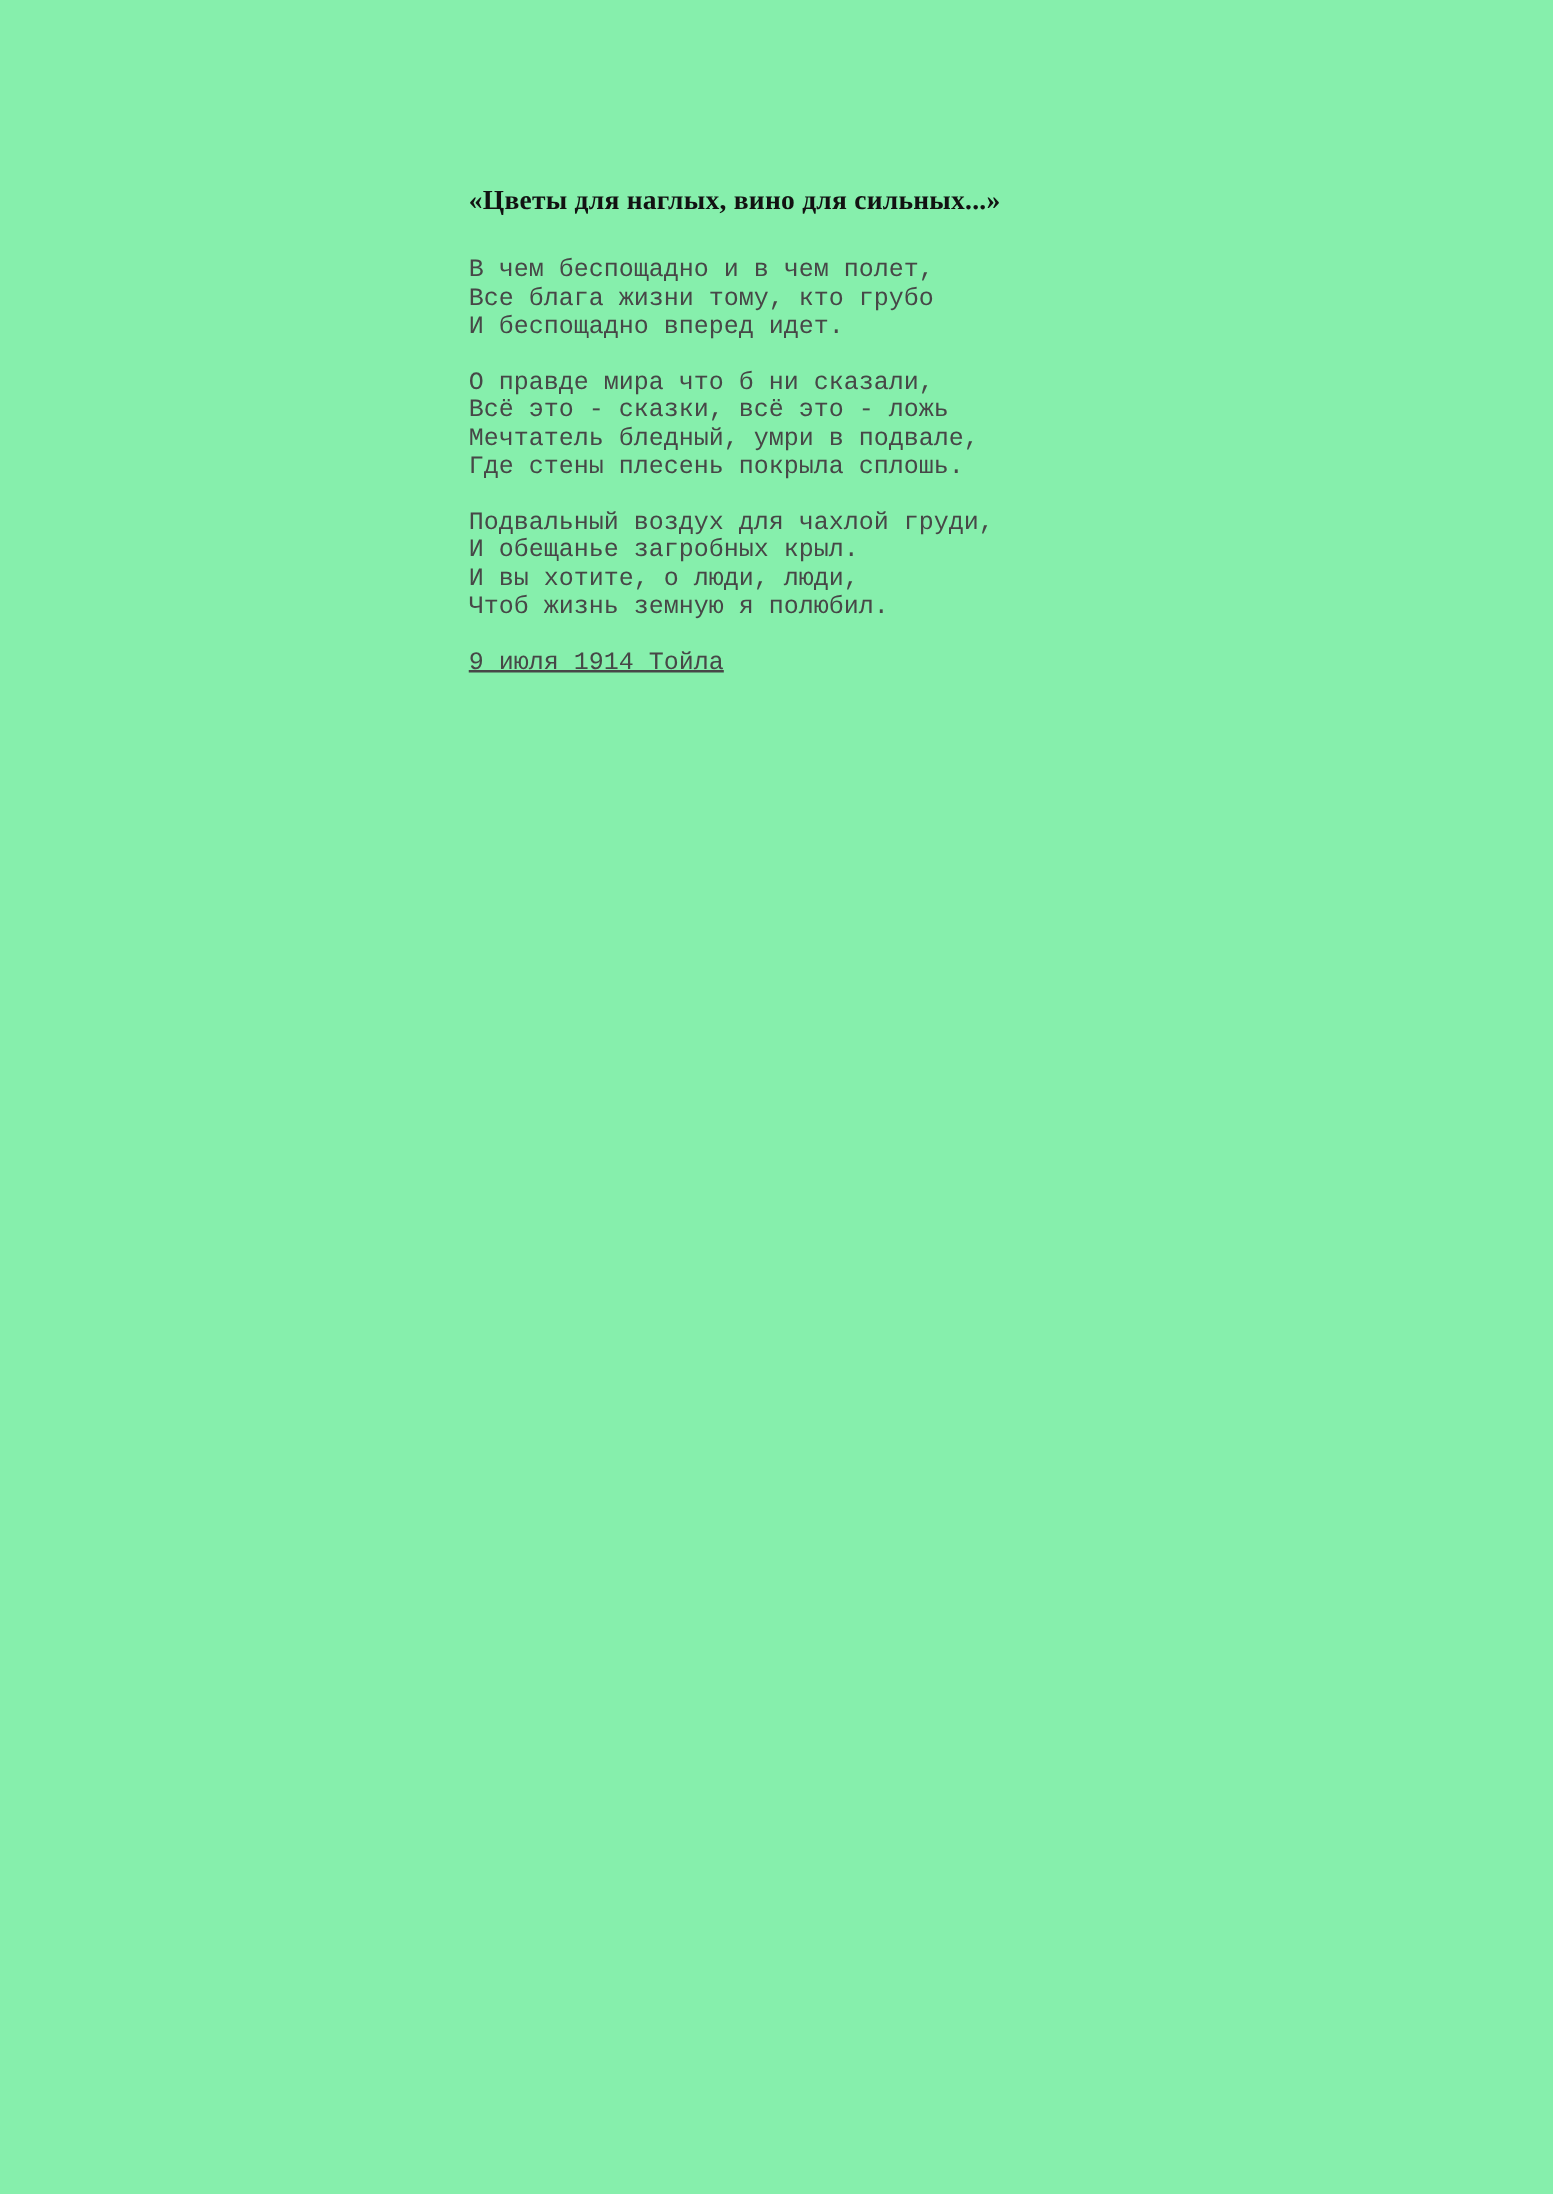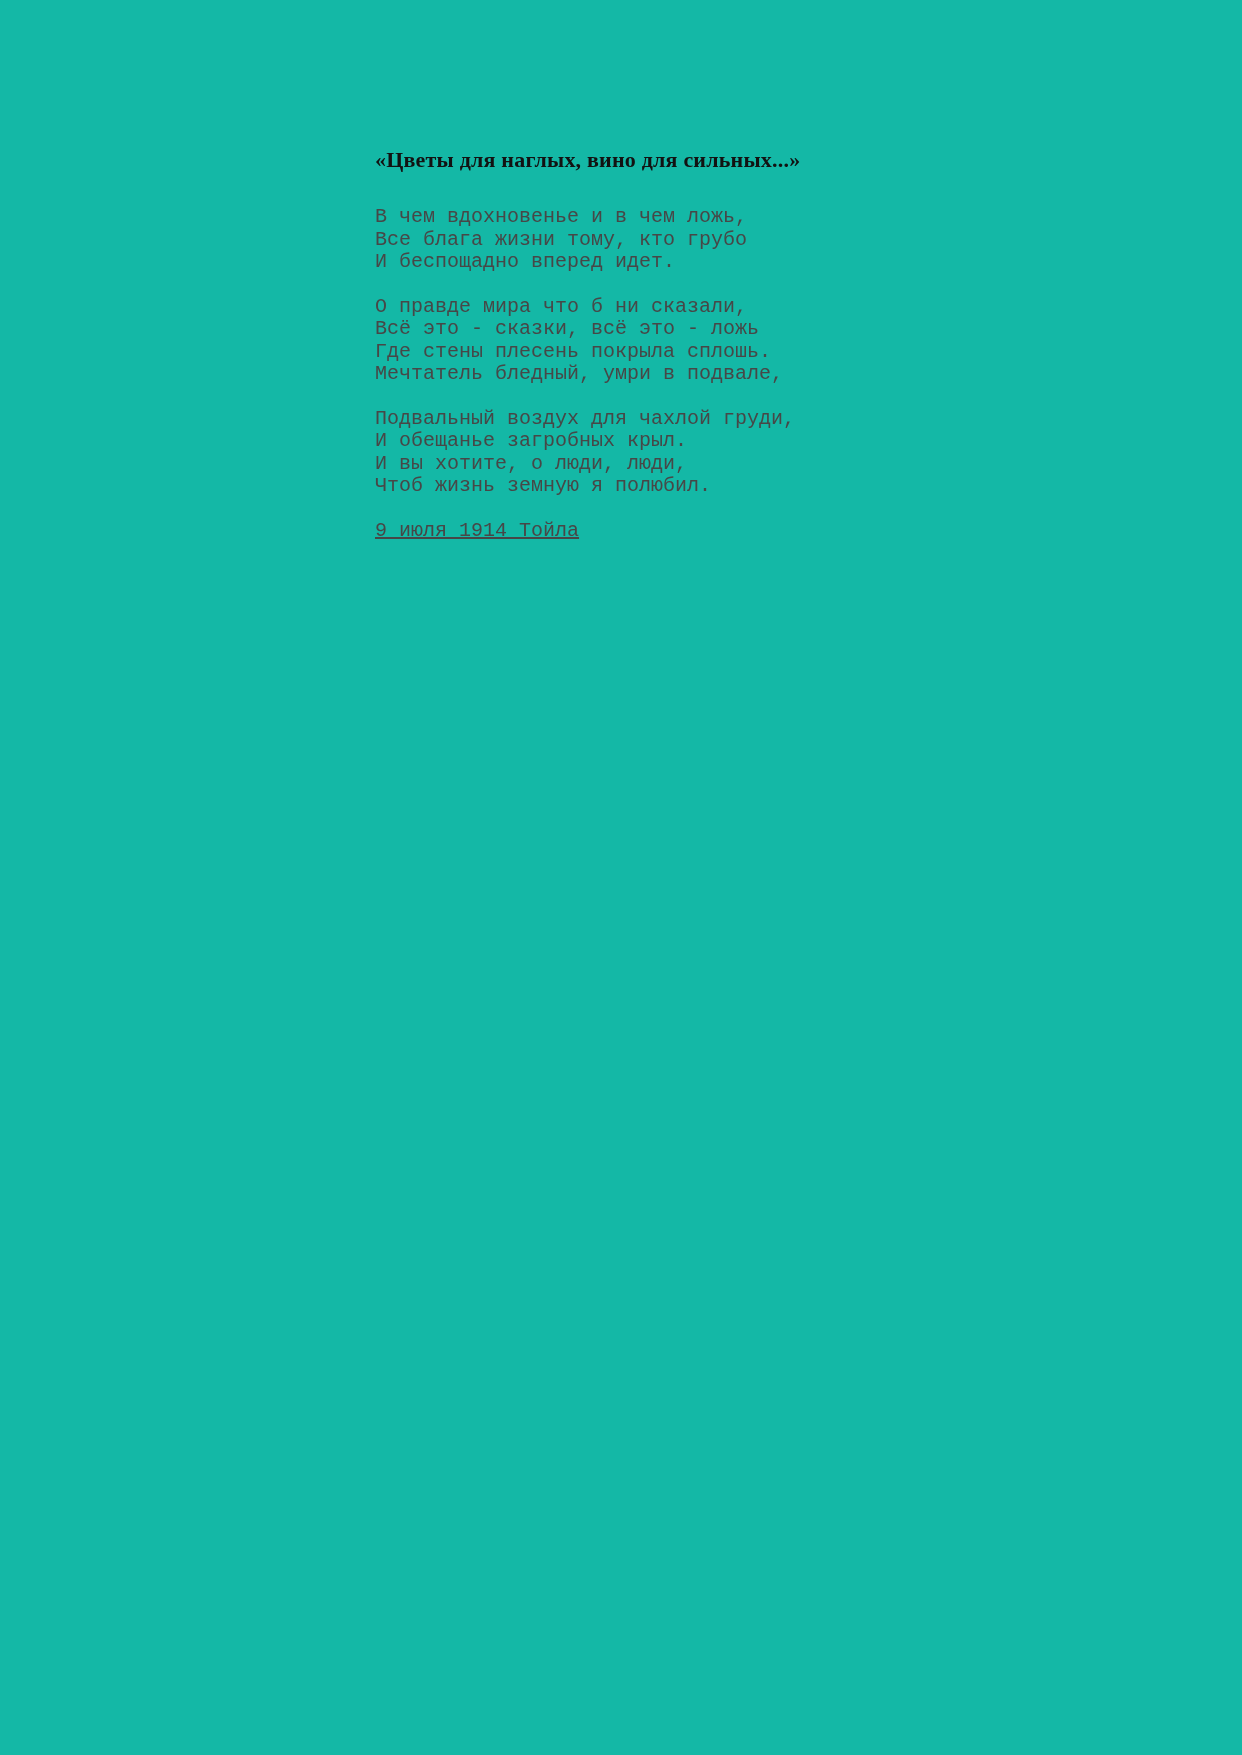--- a/index.html
+++ b/index.html
@@ -4,21 +4,21 @@
 <style>
   html, body {
     margin: 0;
     padding: 0;
     background: #ffffff;
   }
   .page {
     position: relative;
     width: 1242px;
     height: 1755px;
-    background: #14b8a6;
+    background: #86efac;
     overflow: hidden;
   }
   .content {
     position: absolute;
     left: 375px;
     top: 146px;
     width: 560px;
   }
   .poem-title {
     margin: 0;
@@ -54,30 +54,30 @@
 
 <div class="page">
   <div class="content">
 
     <h1 class="poem-title">«Цветы для наглых, вино для сильных...»</h1>
 
     <div class="poem">
 
 
       <div class="stanza">
-        <div class="line">В чем вдохновенье и в чем ложь,</div>
+        <div class="line">В чем беспощадно и в чем полет,</div>
         <div class="line">Все блага жизни тому, кто грубо</div>
         <div class="line">И беспощадно вперед идет.</div>
       </div>
 
       <div class="stanza">
         <div class="line">О правде мира что б ни сказали,</div>
         <div class="line">Всё это - сказки, всё это - ложь</div>
+        <div class="line">Мечтатель бледный, умри в подвале,</div>
         <div class="line">Где стены плесень покрыла сплошь.</div>
-        <div class="line">Мечтатель бледный, умри в подвале,</div>
       </div>
 
       <div class="stanza">
         <div class="line">Подвальный воздух для чахлой груди,</div>
         <div class="line">И обещанье загробных крыл.</div>
         <div class="line">И вы хотите, о люди, люди,</div>
         <div class="line">Чтоб жизнь земную я полюбил.</div>
       </div>
 
       <div class="dateline">9 июля 1914 Тойла</div>

